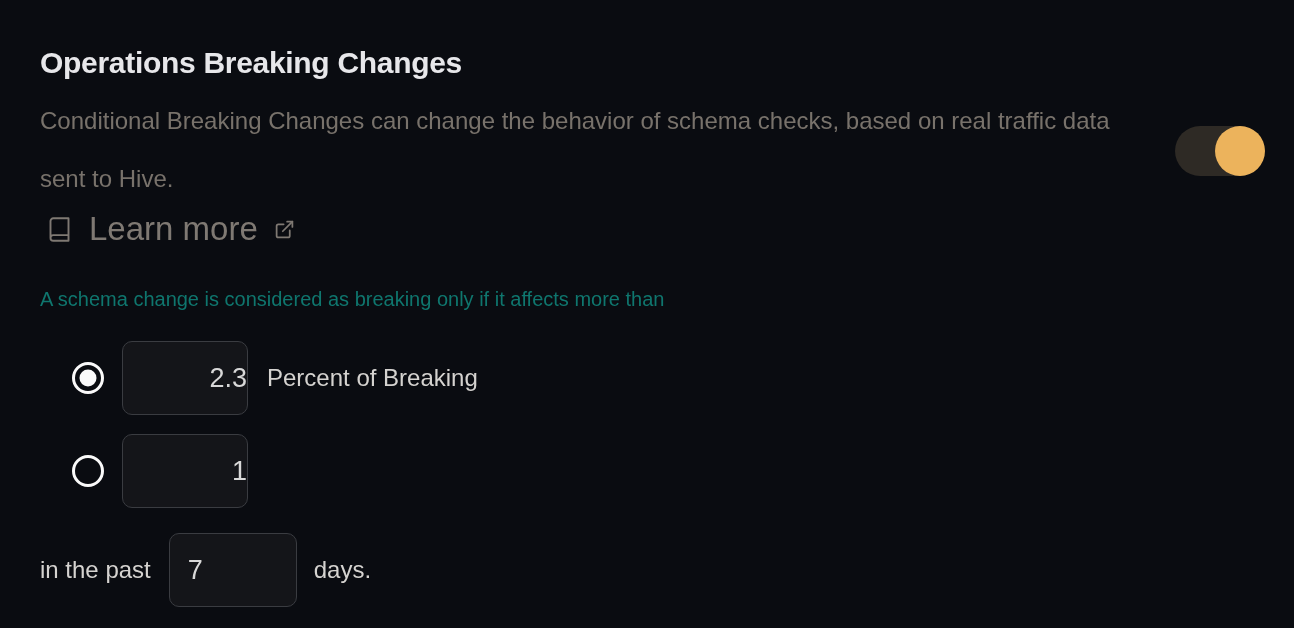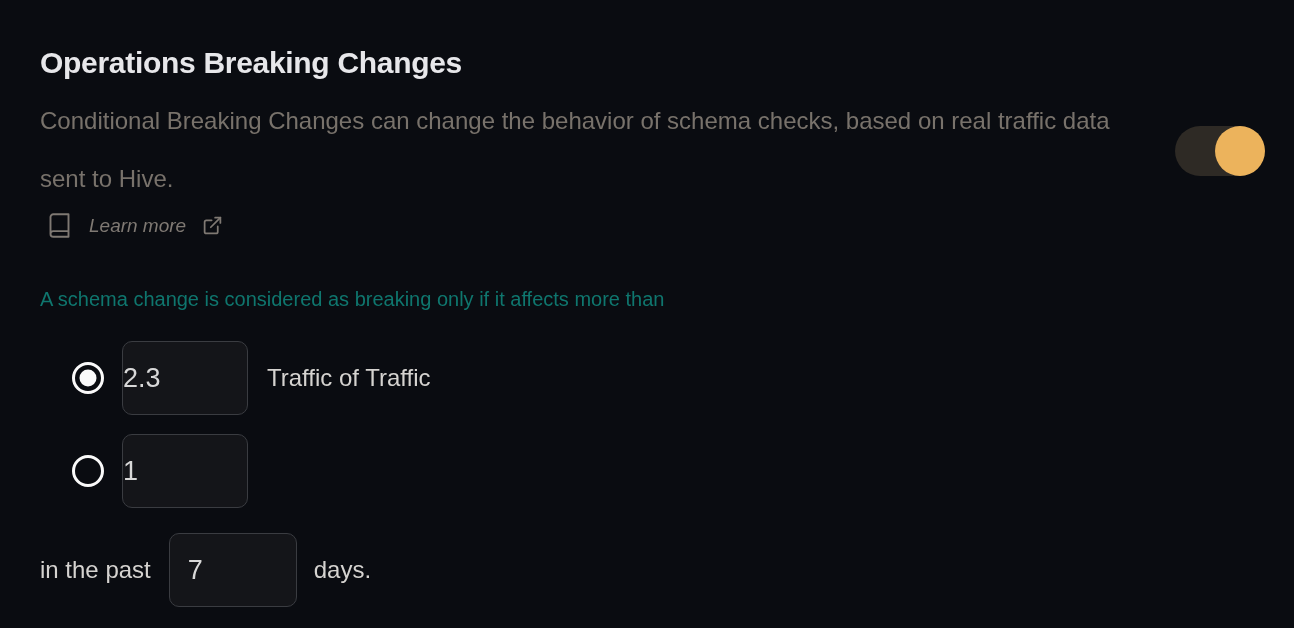--- a/index.html
+++ b/index.html
@@ -43,21 +43,21 @@
   }
 
   
   .learn-more {
     left: 46px; top: 210px;
     display: flex; align-items: center; gap: 16px;
     color: #7f7973;
     cursor: pointer;
     text-decoration: none;
   }
-  .learn-more .label { font-size: 19px; font-style: italic; }
+  .learn-more .label { font-size: 33px; }
   .learn-more svg { display: block; stroke: #7f7973; }
 
   .intro {
     left: 40px; top: 288px;
     font-size: 20px;
     color: #0f766e;
   }
 
   .option-row {
     left: 72px;
@@ -87,21 +87,21 @@
   }
 
   .num-input {
     width: 126px; height: 74px;
     background: #141519;
     border: 1.5px solid #3a3c41;
     border-radius: 10px;
     color: #d8d8d8;
     font-family: "Liberation Sans", sans-serif;
     font-size: 27px;
-    text-align: left;
+    text-align: right;
     outline: none;
     flex: 0 0 auto;
   }
   .option-label {
     margin-left: 19px;
     font-size: 24px;
     color: #d5d3d0;
     white-space: nowrap;
   }
 
@@ -144,21 +144,21 @@
       <line x1="10" y1="14" x2="21" y2="3"></line>
     </svg>
   </span>
 </a>
 
 <div class="abs intro">A schema change is considered as breaking only if it affects more than</div>
 
 <div class="abs option-row row-1">
   <div class="radio selected"></div>
   <input class="num-input" type="text" value="2.3" style="">
-  <span class="option-label">Traffic of Traffic</span>
+  <span class="option-label">Percent of Breaking</span>
 </div>
 
 <div class="abs option-row row-2">
   <div class="radio"></div>
   <input class="num-input" type="text" value="1" style="">
 </div>
 
 <div class="abs period-row">
   <span>in the past</span>
   <input class="num-input" type="text" value="7" style="">

